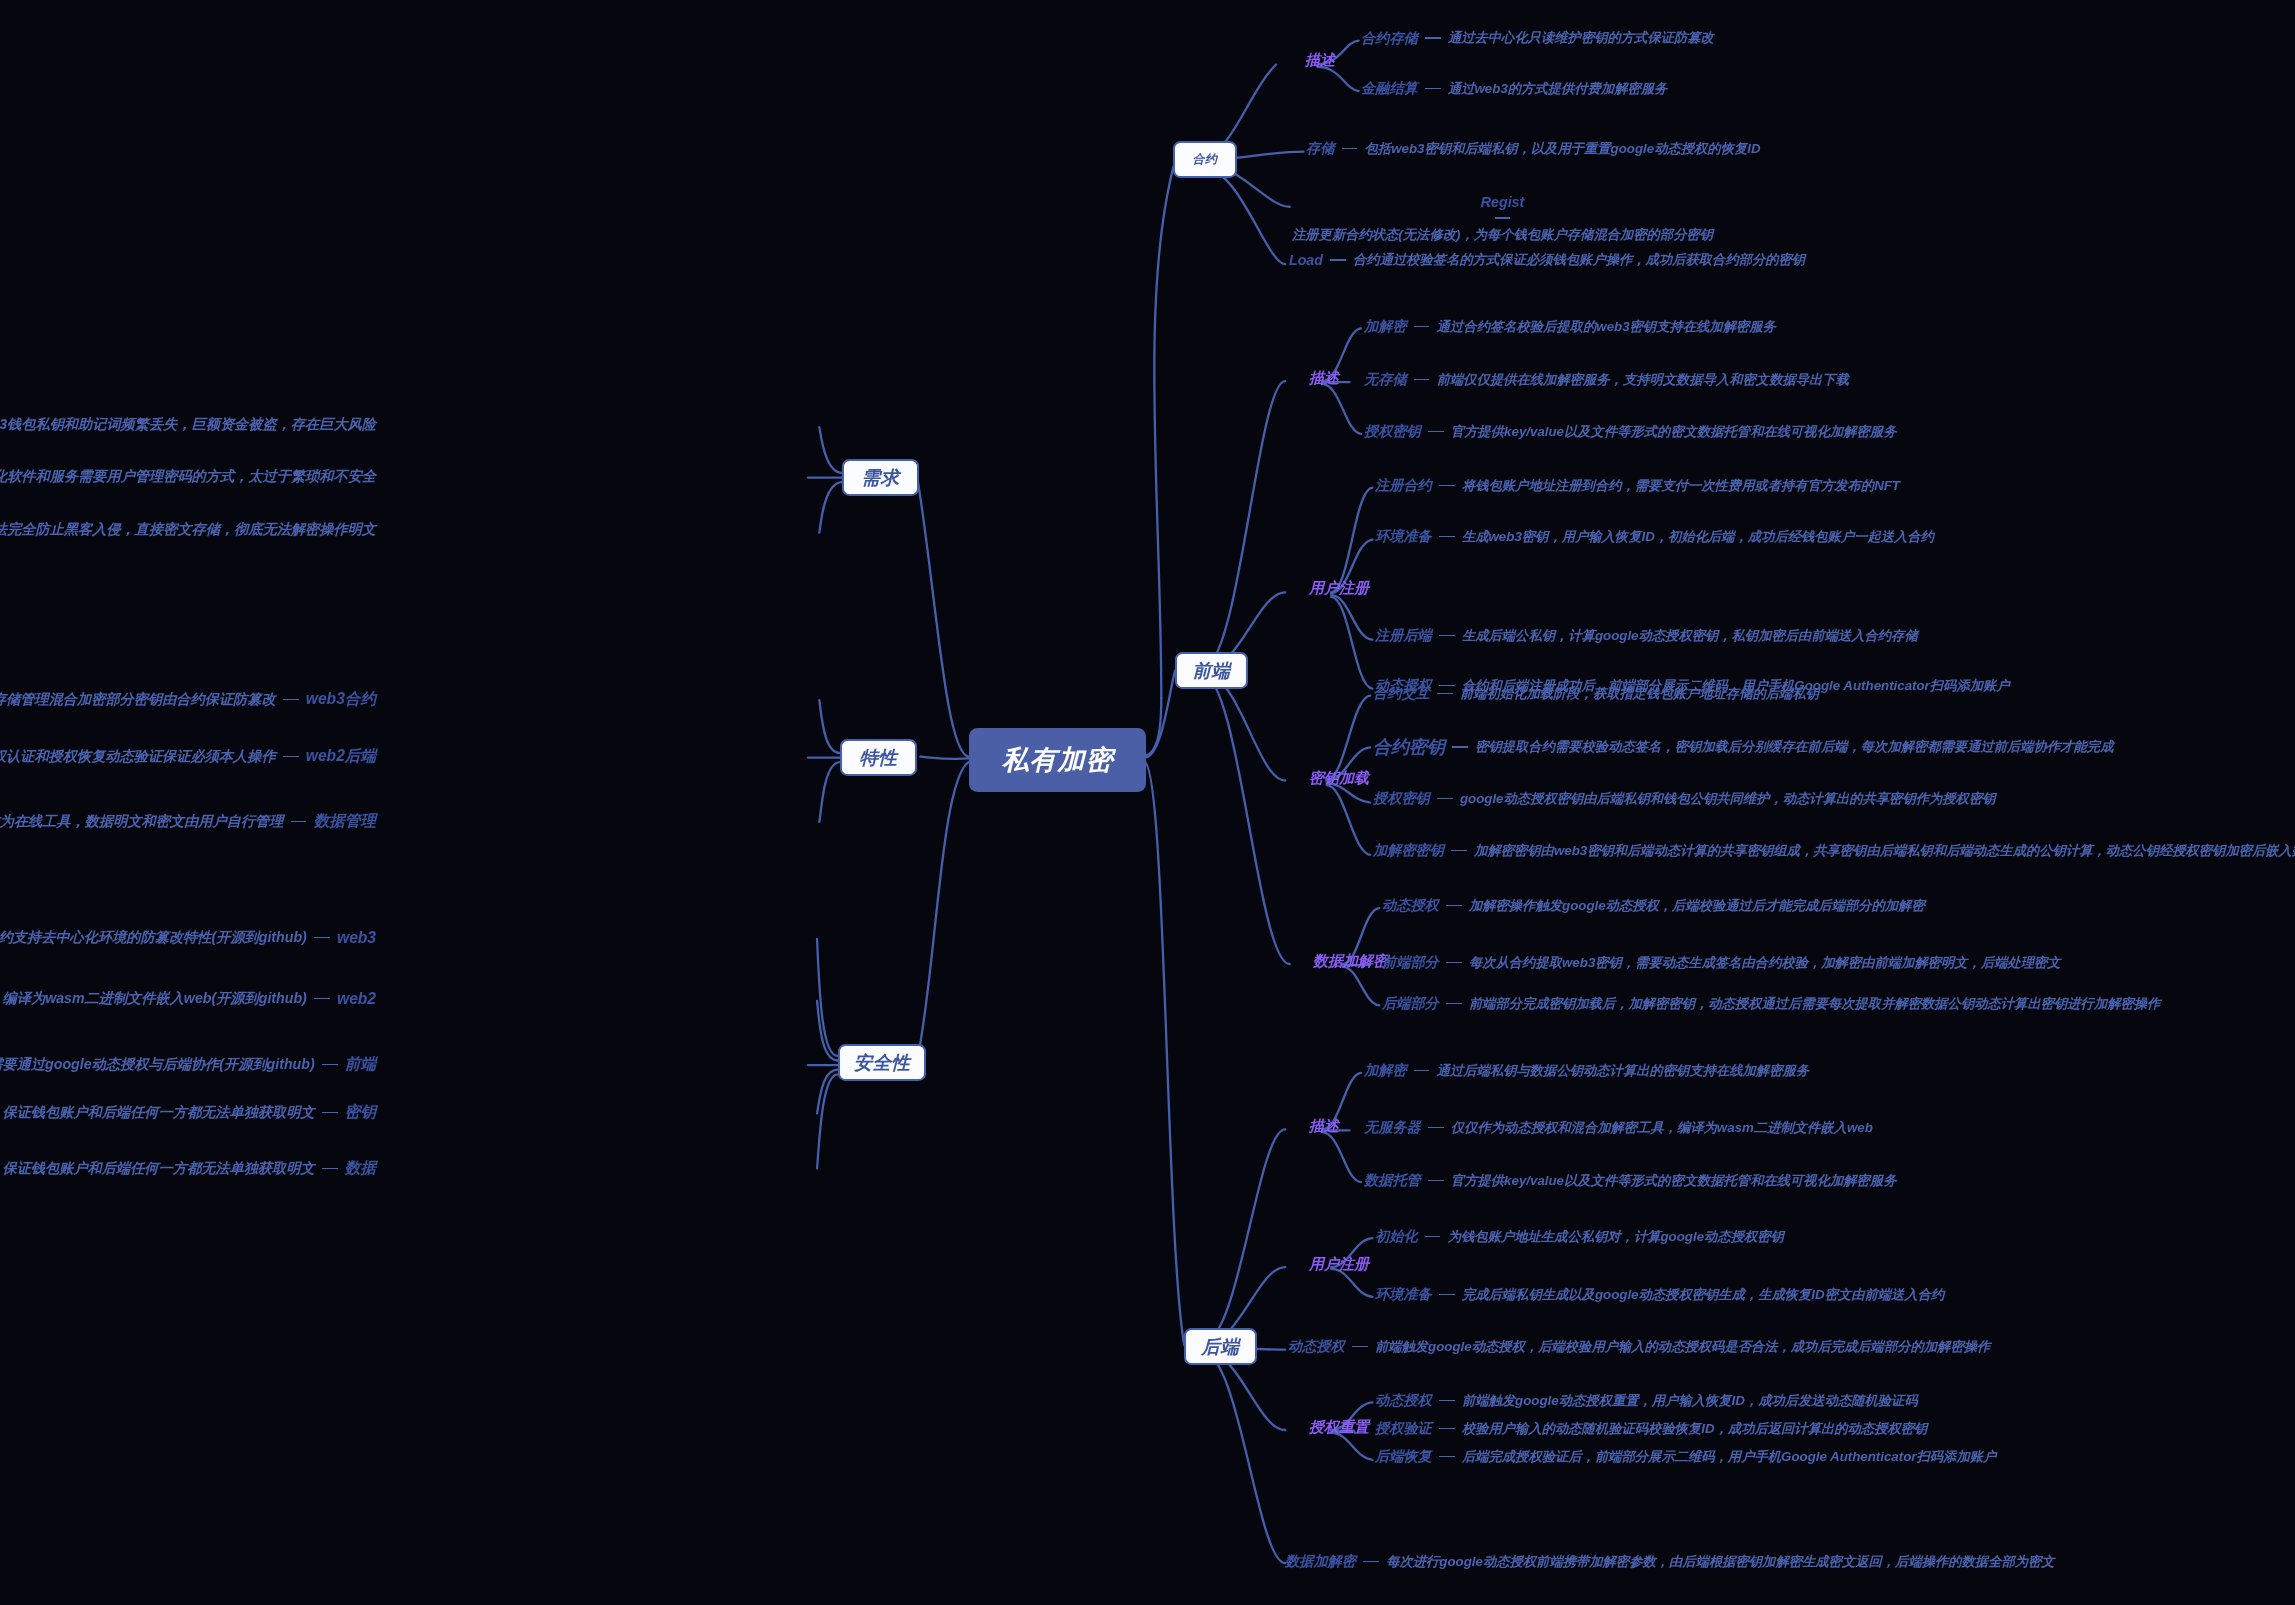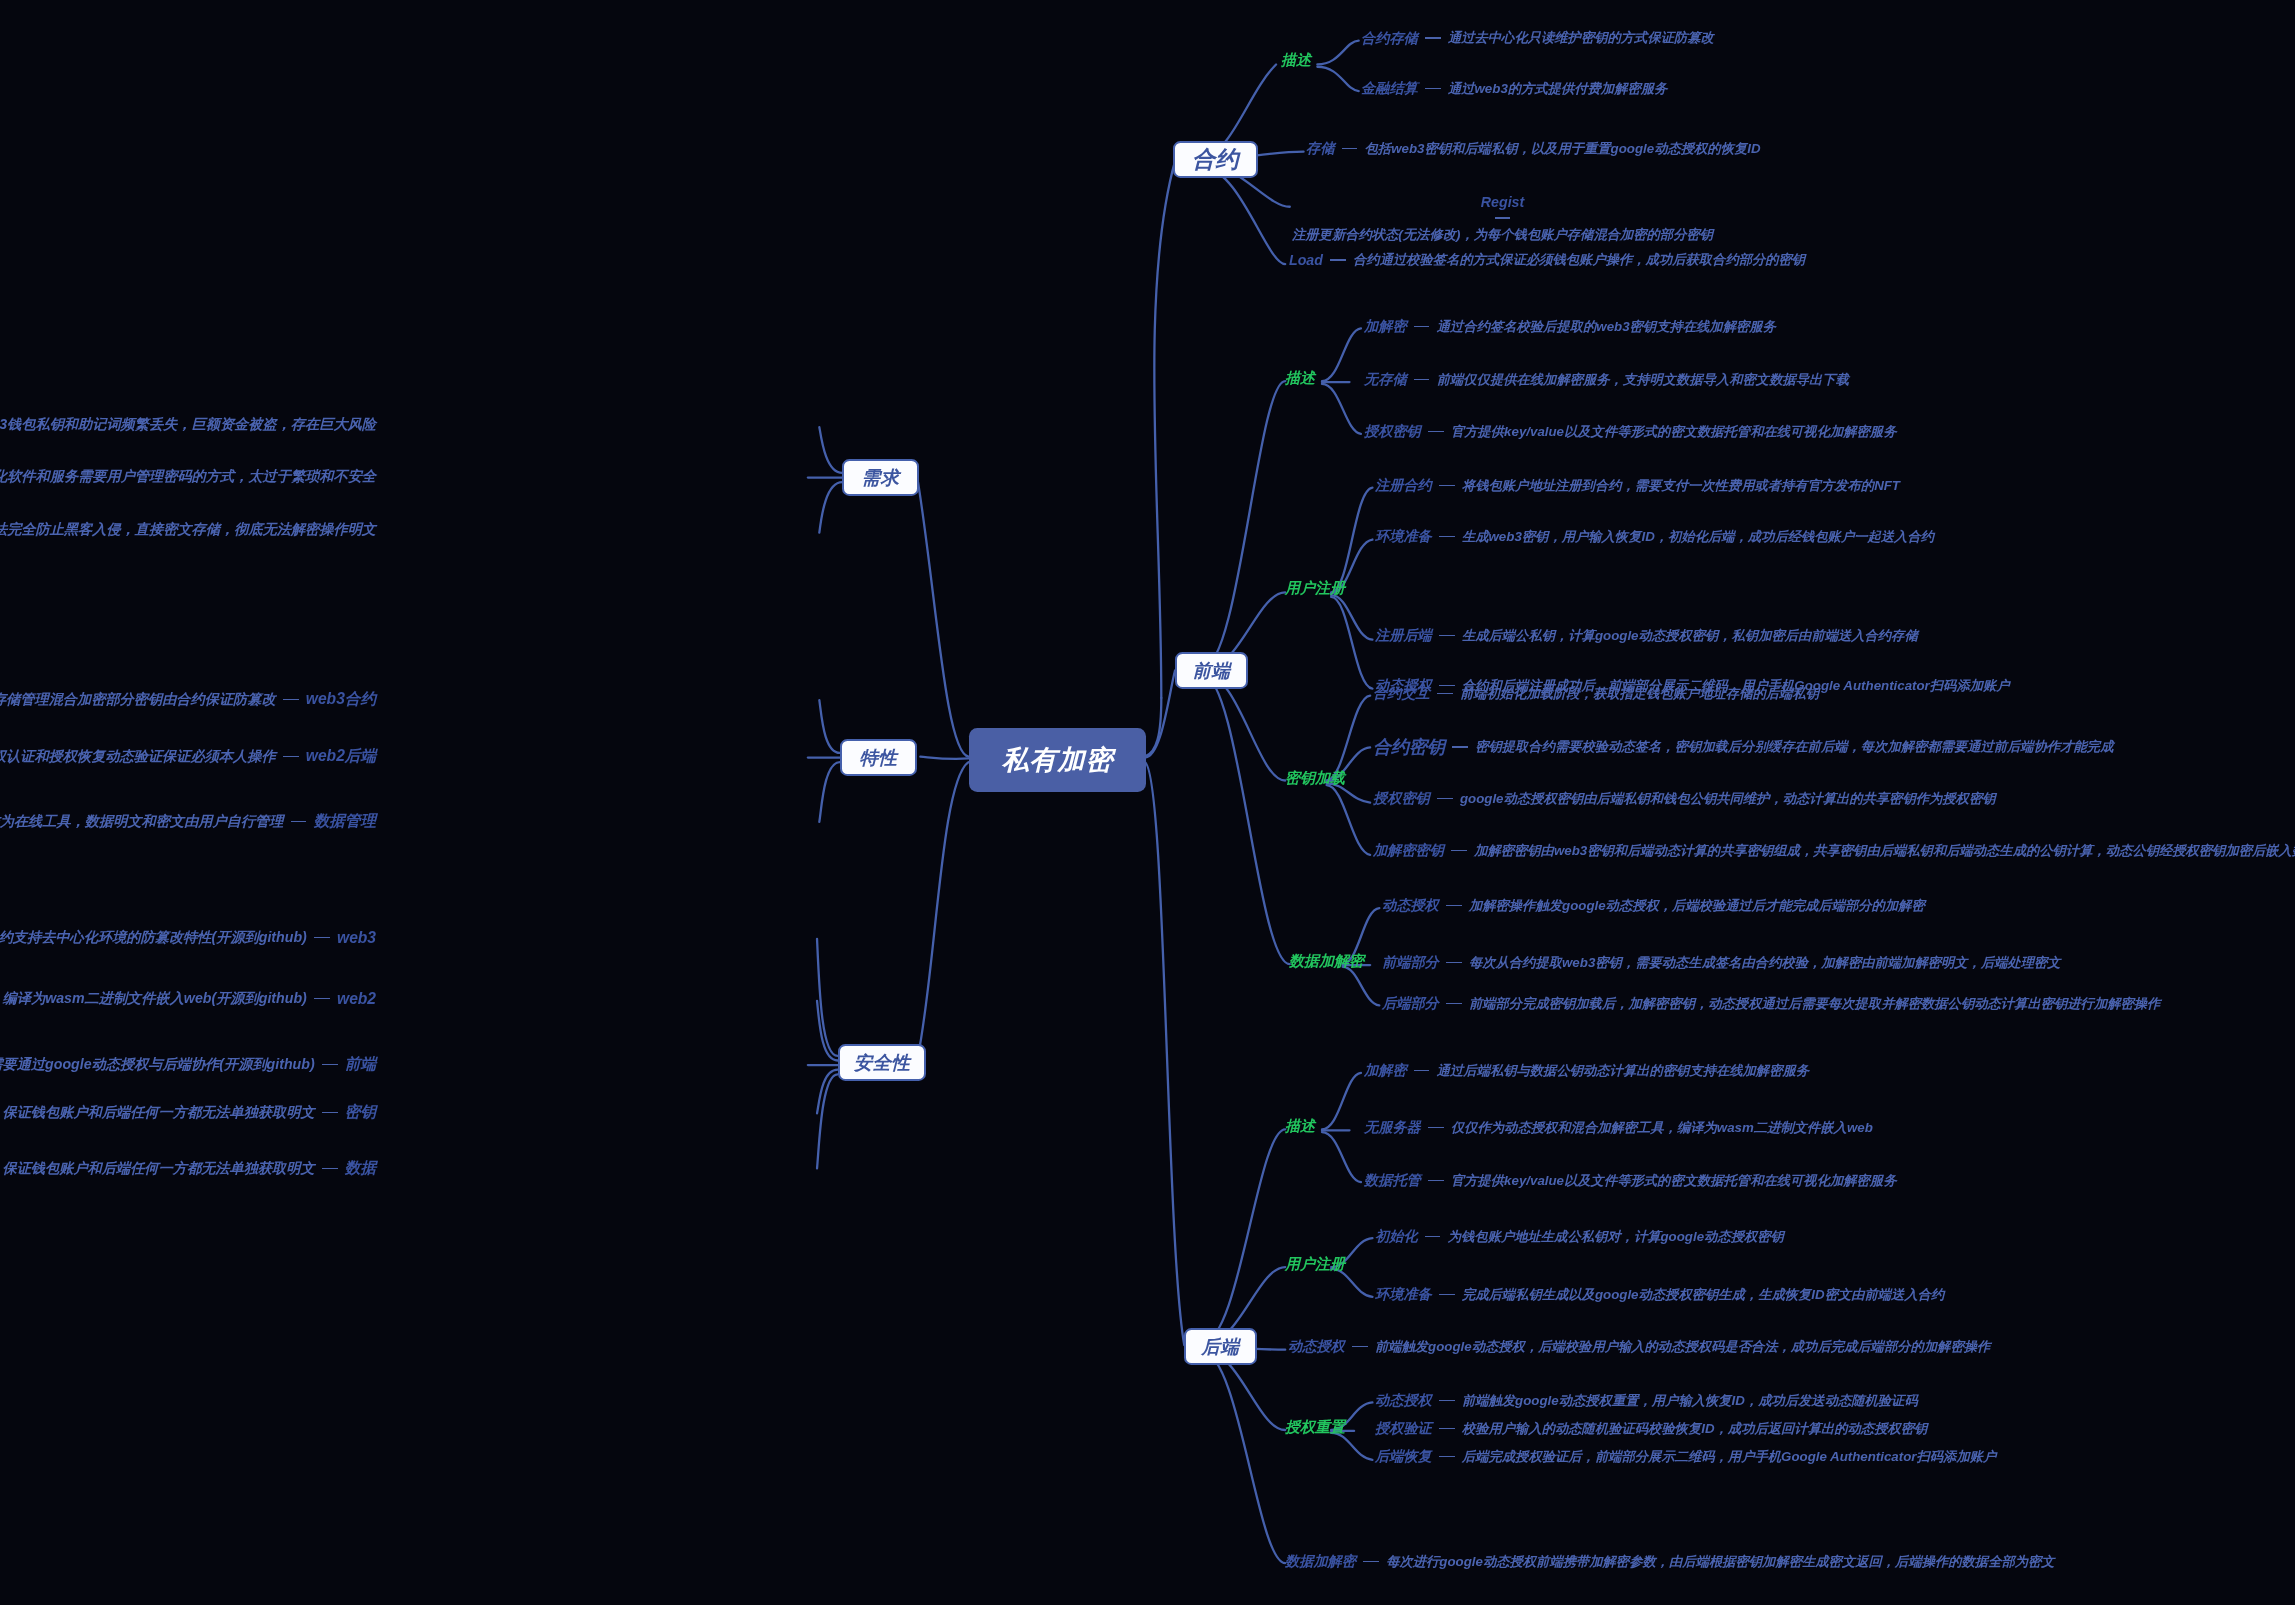--- a/index.html
+++ b/index.html
@@ -22,22 +22,22 @@
     letter-spacing:0.9px;
   }
   
   .node-l1 {
     position:absolute; background:#fbfcff; border:2.8px solid #4560ac;
     border-radius:7.3px; color:#3c55a0; font-weight:bold; font-style:italic;
     display:flex; align-items:center; justify-content:center; letter-spacing:0.5px;
   }
   
   .node-l2 {
-    position:absolute; color:#22c55e; font-weight:bold; font-style:italic;
-    white-space:nowrap; display:flex; align-items:flex-end;
+    position:absolute; color:#8b5cf6; font-weight:bold; font-style:italic;
+    white-space:nowrap; display:flex; align-items:flex-end;margin-left:24px;
   }
   
   .leaf {
     position:absolute; white-space:nowrap; display:flex; align-items:center;
     gap:7.3px; color:#42589e;
   }
   .leaf .lbl { font-weight:bold; font-style:italic; color:#3a53a2; }
   .leaf .dash { display:inline-block; width:15.6px; height:1.8px; background:#4a62ab; flex:none; }
   .leaf .desc { font-weight:bold; font-style:italic; color:#4a63b0; }
   .leaf.rtl { flex-direction:row-reverse; }
@@ -185,21 +185,21 @@
     <span class="lbl" style="font-size:15.6px">密钥</span>
     <span class="dash"></span>
     <span class="desc">密钥采用web3合约 + web2动态计算的方式维护，保证钱包账户和后端任何一方都无法单独获取明文</span>
   </div>
   <div class="leaf leaf-l rtl" style="right:2110px; top:1158px; font-size:14.2px;">
     <span class="lbl" style="font-size:15.6px">数据</span>
     <span class="dash"></span>
     <span class="desc">数据采用web3 + web2混合加密的方式由用户自行保管，保证钱包账户和后端任何一方都无法单独获取明文</span>
   </div>
 
-  <div class="node-l1" style="left:1173px; top:141px; width:85px; height:37px; font-size:23px;">
+  <div class="node-l1" style="left:1173px; top:141px; width:64px; height:37px; font-size:12px;">
     <span>合约</span>
   </div>
 
   <div class="node-l2" style="left:1281px; top:51px; font-size:15px;">
     <span>描述</span>
   </div>
   <div class="leaf leaf-r" style="left:1361px; top:28.5px; font-size:13.3px;">
     <span class="lbl" style="font-size:14.2px">合约存储</span>
     <span class="dash"></span>
     <span class="desc">通过去中心化只读维护密钥的方式保证防篡改</span>

